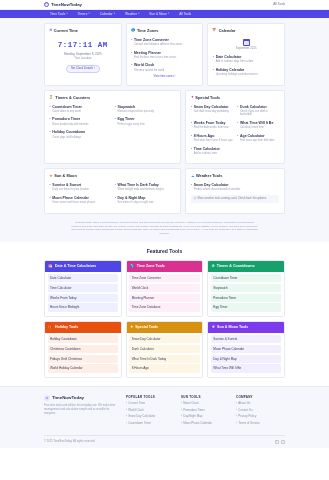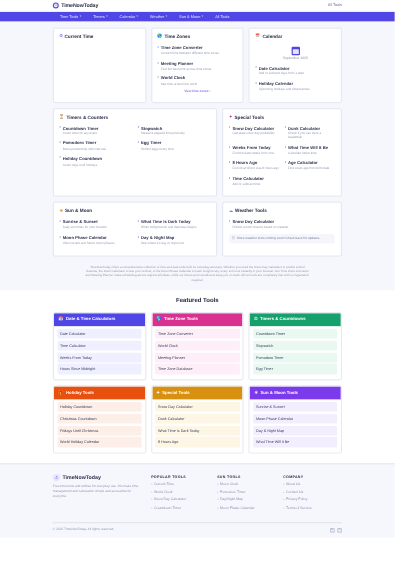--- a/index.html
+++ b/index.html
@@ -211,20 +211,26 @@
 
 <div class="page">
 
   <div class="grid3">
 
     <div class="card">
       <div class="card-head">
         <span class="ic">⏱</span>
         <span>Current Time</span>
       </div>
+      <div class="clock-wrap">
+        <div class="clock">7:17:11 AM</div>
+        <div class="clock-date">Monday, September 8, 2025</div>
+        <div class="clock-loc">Your Location</div>
+        <div class="clock-btn">Set Clock Details ›</div>
+      </div>
     </div>
 
     <div class="card">
       <div class="card-head teal">
         <span class="ic">🌎</span>
         <span>Time Zones</span>
       </div>
       <div id="tzList">
           <div class="tool">
             <span class="dot">▪</span>

